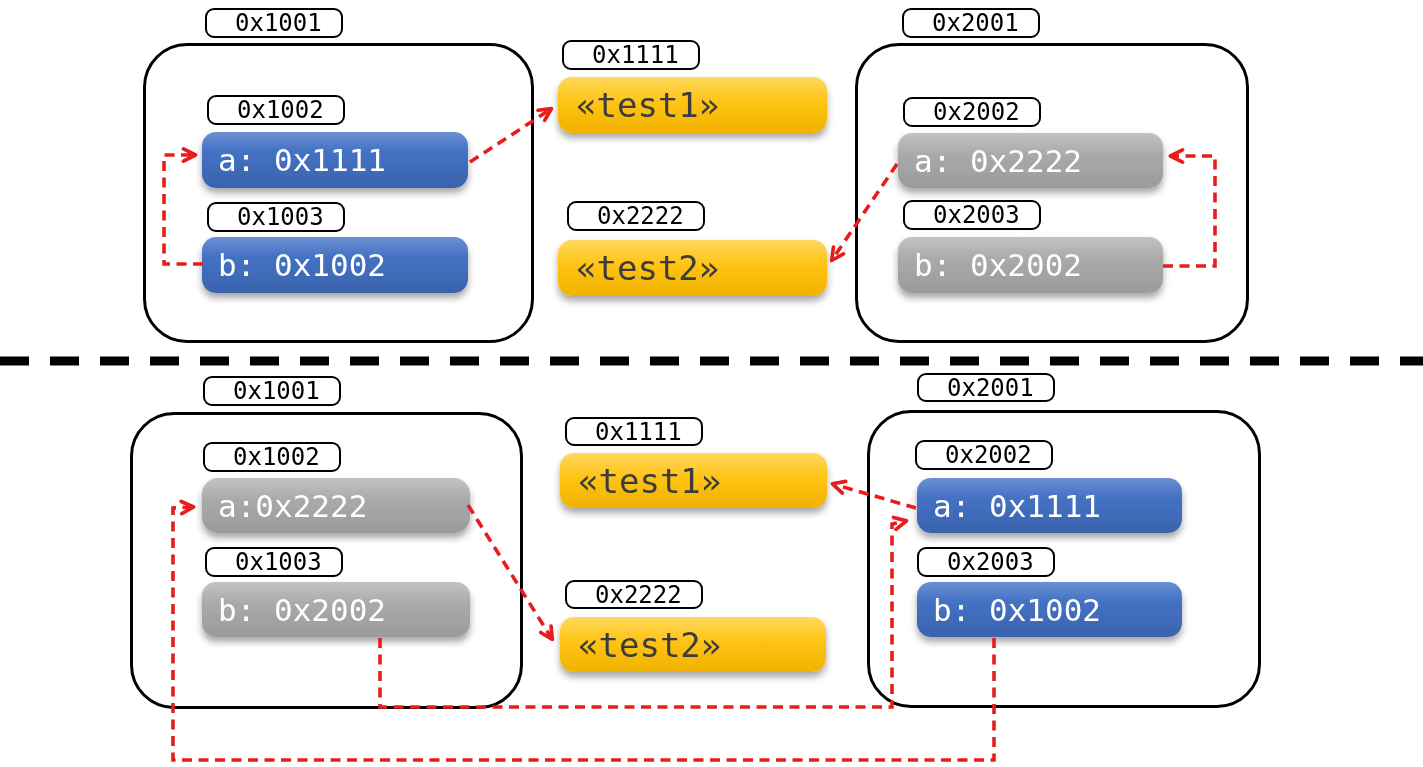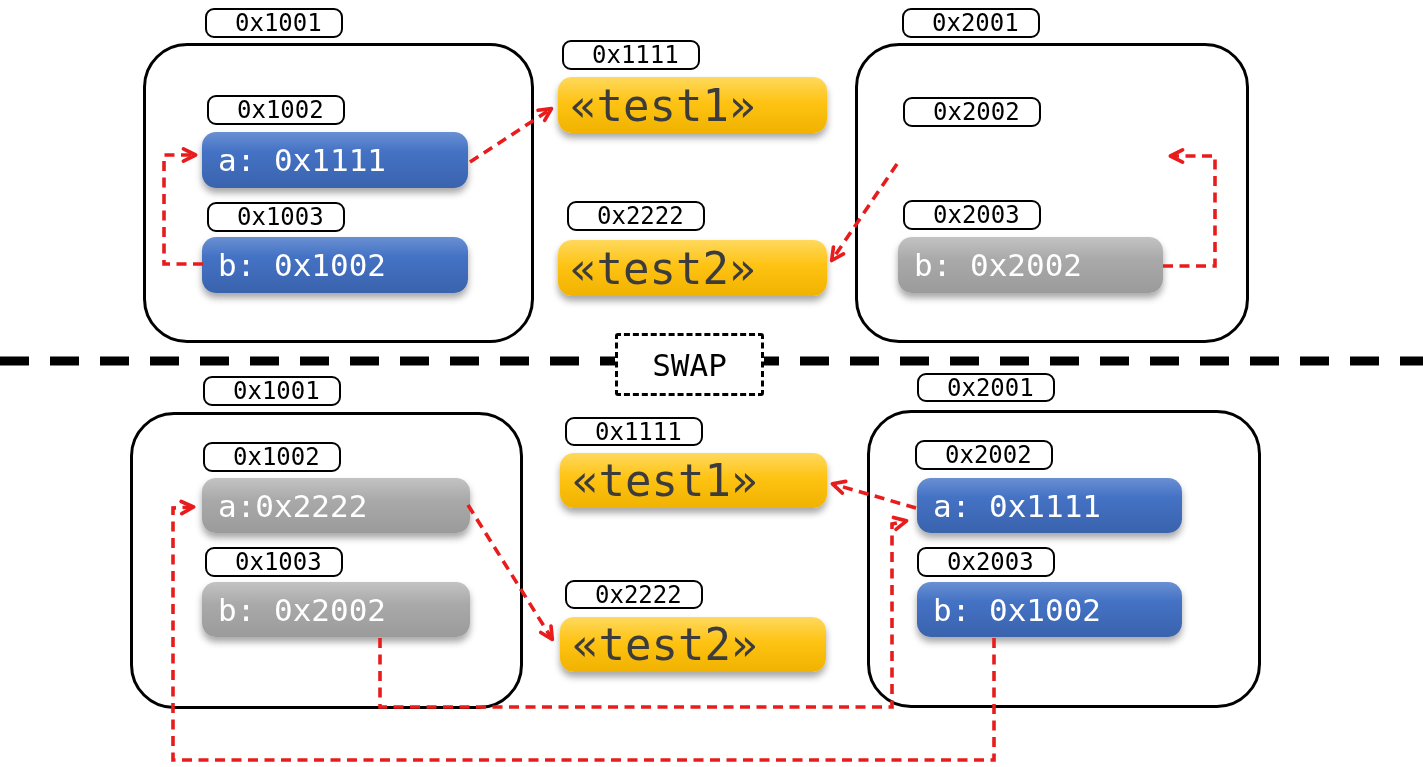--- a/index.html
+++ b/index.html
@@ -23,21 +23,21 @@
   .slot.blue{
     background:linear-gradient(180deg,#6a90d3 0%,#4472c4 35%,#3a63ad 100%);
     color:#fff;
   }
   .slot.gray{
     background:linear-gradient(180deg,#c3c3c3 0%,#a9a9a9 40%,#9b9b9b 100%);
     color:#fff;
   }
   .slot.yellow{
     background:linear-gradient(180deg,#ffd95e 0%,#fec313 45%,#f1b200 100%);
-    color:#3c3c3c;font-size:44px;padding-left:12px;text-align:center;
+    color:#3c3c3c;font-size:34px;padding-left:18px;text-align:center;
   }
   .arrow-layer{
     position:absolute;left:0;top:0;width:1423px;height:767px;z-index:3;pointer-events:none;
   }
   .swap-box{
     position:absolute;left:615px;top:333px;width:143px;height:57px;
     background:#fff;border:3.5px dashed #000;border-radius:3px;
     display:flex;align-items:center;justify-content:center;
     font-size:31px;color:#000;z-index:4;
   }
@@ -77,35 +77,38 @@
       <span>«test2»</span>
     </div>
 
   <div class="frame" style="left:855px;top:43px;width:388px;height:294px;"></div>
   <div class="tag" style="left:902px;top:8px;width:138px;height:30px;">
       <span>0x2001</span>
     </div>
   <div class="tag" style="left:903px;top:97px;width:138px;height:30px;">
       <span>0x2002</span>
     </div>
+  <div class="slot gray" style="left:898px;top:133px;width:265px;height:55px;">
+      <span>a: 0x2222</span>
+    </div>
   <div class="tag" style="left:903px;top:200px;width:138px;height:30px;">
       <span>0x2003</span>
     </div>
   <div class="slot gray" style="left:898px;top:237px;width:265px;height:56px;">
       <span>b: 0x2002</span>
     </div>
 
   <div class="frame" style="left:130px;top:412px;width:387px;height:291px;"></div>
   <div class="tag" style="left:203px;top:376px;width:138px;height:30px;">
       <span>0x1001</span>
     </div>
   <div class="tag" style="left:203px;top:442px;width:138px;height:30px;">
       <span>0x1002</span>
     </div>
-  <div class="slot gray" style="left:202px;top:478px;width:268px;height:55px;">
+  <div class="slot gray" style="left:202px;top:478px;width:268px;height:55px;border-radius:16px;">
       <span>a:0x2222</span>
     </div>
   <div class="tag" style="left:205px;top:547px;width:138px;height:30px;">
       <span>0x1003</span>
     </div>
   <div class="slot gray" style="left:202px;top:582px;width:268px;height:55px;">
       <span>b: 0x2002</span>
     </div>
 
   <div class="tag" style="left:565px;top:417px;width:138px;height:29px;">
@@ -154,17 +157,14 @@
       <path d="M897,164 L832,260" marker-end="url(#ah)"></path>
       <path d="M1163,266 L1215,266 L1215,156 L1171,156" marker-end="url(#ah)"></path>
 
       <path d="M468,505 L552,639" marker-end="url(#ah)"></path>
       <path d="M916,508 L833,484" marker-end="url(#ah)"></path>
       <path d="M380,638 L380,707 L892,707 L892,524 L906,521" marker-end="url(#ah)"></path>
       <path d="M994,638 L994,760 L173,760 L173,508 L193,507" marker-end="url(#ah)"></path>
     </g>
   </svg>
 
-  <div class="swap-box">
-      <span>SWAP</span>
-    </div>
 
 </div>
 
 </body></html>

